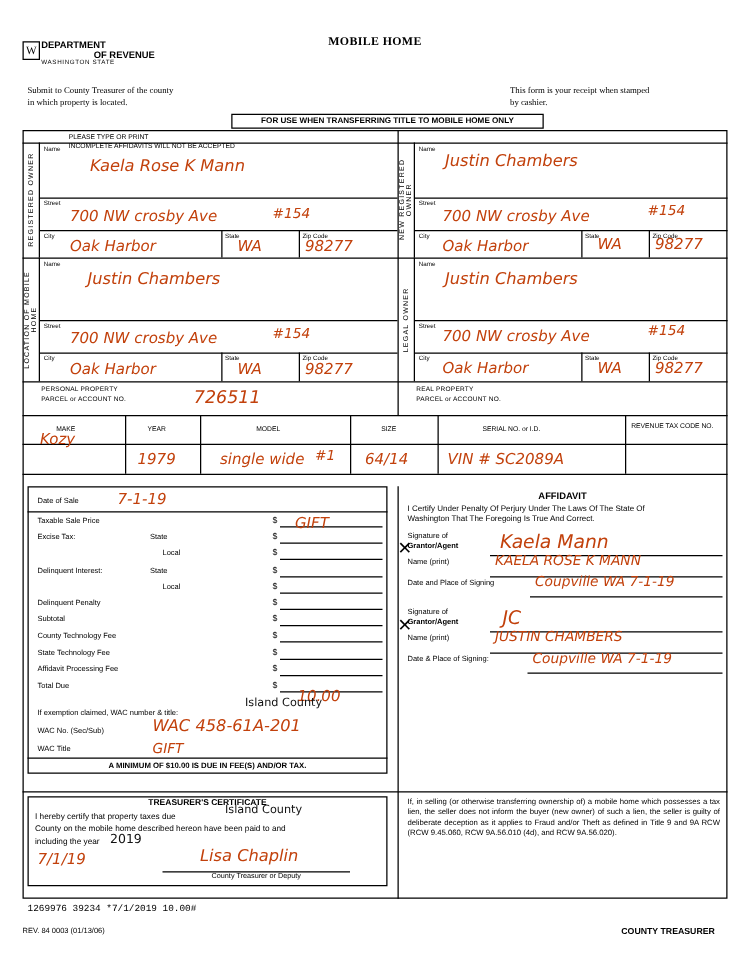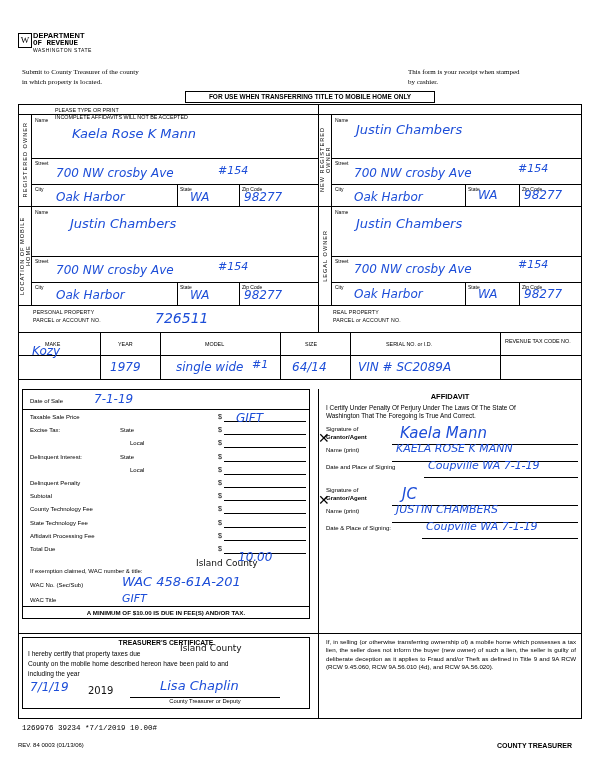--- a/index.html
+++ b/index.html
@@ -1,27 +1,27 @@
 <!DOCTYPE html>
 <html><head>
 <meta charset="utf-8">
 <style>
   html,body{margin:0;padding:0;background:#fff;}
   body{width:600px;height:779px;font-family:"Liberation Serif",serif;color:#000;position:relative;overflow:hidden;}
   .page{position:relative;width:600px;height:779px;}
   .bx{position:absolute;border:1px solid #000;box-sizing:border-box;}
   .lbl{font-size:5.2px;letter-spacing:.2px;font-family:"Liberation Sans",sans-serif;}
   .lbl7{font-size:6px;font-family:"Liberation Sans",sans-serif;}
-  .hand{font-family:"DejaVu Sans",sans-serif;font-style:italic;font-size:11px;color:#1d4ed8;}
+  .hand{font-family:"DejaVu Sans",sans-serif;font-style:italic;font-size:11px;color:#c2410c;}
   .hand-sm{font-family:"DejaVu Sans",sans-serif;font-size:9px;color:#111;}
   .sideway{writing-mode:vertical-rl;transform:rotate(180deg);font-size:5.6px;letter-spacing:1px;text-align:center;font-family:"Liberation Sans",sans-serif;}
   .b{font-weight:bold;}
   .logo-box{position:absolute;left:18px;top:33px;width:12px;height:13px;border:1px solid #000;font-size:9px;text-align:center;line-height:13px;}
   .logo-t1{position:absolute;left:33px;top:31px;font-size:7.5px;font-weight:bold;font-family:"Liberation Sans",sans-serif;}
-  .logo-t2{position:absolute;left:33px;top:39px;font-size:7.5px;font-weight:bold;font-family:Liberation Mono, monospace;}
+  .logo-t2{position:absolute;left:33px;top:39px;font-size:7.5px;font-weight:bold;font-family:Liberation Sans, sans-serif;padding-left:42px;}
   .logo-t3{position:absolute;left:33px;top:47px;font-size:5px;letter-spacing:.5px;font-family:"Liberation Sans",sans-serif;}
   .title1{position:absolute;left:0;top:29px;width:600px;text-align:center;font-size:9.5px;font-weight:bold;font-family:"Liberation Serif",serif;letter-spacing:.3px;}
   .title2{position:absolute;left:0;top:41px;width:600px;text-align:center;font-size:9.5px;font-weight:bold;letter-spacing:.3px;}
   .rcw{position:absolute;left:0;top:55px;width:600px;text-align:center;font-size:7px;}
   .rcw2{position:absolute;left:0;top:64px;width:600px;text-align:center;font-size:7px;}
   .submit1{position:absolute;left:22px;top:68px;font-size:7px;}
   .submit2{position:absolute;left:22px;top:78px;font-size:7px;}
   .receipt1{position:absolute;left:408px;top:68px;font-size:7px;}
   .receipt2{position:absolute;left:408px;top:78px;font-size:7px;}
   .forusebox{left:185px;top:91px;width:250px;height:12px;}
@@ -55,20 +55,21 @@
 </head>
 <body>
 
 <div class="page">
 
   <div class="logo-box">W</div>
   <div class="logo-t1">DEPARTMENT</div>
   <div class="logo-t2">OF REVENUE</div>
   <div class="logo-t3">WASHINGTON STATE</div>
 
+  <div class="title1">MOBILE HOME</div>
 
   <div class="submit1">Submit to County Treasurer of the county</div>
   <div class="submit2">in which property is located.</div>
   <div class="receipt1">This form is your receipt when stamped</div>
   <div class="receipt2">by cashier.</div>
 
   <div class="bx forusebox"></div>
   <div class="forusetxt">FOR USE WHEN TRANSFERRING TITLE TO MOBILE HOME ONLY</div>
 
   <div class="pleasetype">PLEASE TYPE OR PRINT</div>
@@ -287,21 +288,21 @@
   <div class="dotline" style="left:422px;top:538px;width:156px;"></div>
 
   <div class="hr" style="left:18px;top:633px;width:564px;"></div>
   <div class="vr" style="left:318px;top:633px;height:86px;"></div>
   <div class="bx" style="left:22px;top:637px;width:288px;height:72px;"></div>
   <div style="position:absolute;left:22px;top:639px;width:288px;text-align:center;font-size:6.8px;font-weight:bold;font-family:'Liberation Sans',sans-serif;">TREASURER'S CERTIFICATE</div>
   <div style="position:absolute;left:28px;top:650px;font-size:6.6px;font-family:'Liberation Sans',sans-serif;">I hereby certify that property taxes due</div>
   <div class="hand-sm" style="position:absolute;left:180px;top:643px;">Island County</div>
   <div style="position:absolute;left:28px;top:660px;font-size:6.6px;font-family:'Liberation Sans',sans-serif;">County on the mobile home described hereon have been paid to and</div>
   <div style="position:absolute;left:28px;top:670px;font-size:6.6px;font-family:'Liberation Sans',sans-serif;">including the year</div>
-  <div class="hand-sm" style="position:absolute;left:88px;top:666px;font-size:10px;margin-top:19px;">2019</div>
+  <div class="hand-sm" style="position:absolute;left:88px;top:666px;font-size:10px;">2019</div>
   <div class="hand" style="position:absolute;left:30px;top:680px;font-size:12px;">7/1/19</div>
   <div class="hand" style="position:absolute;left:160px;top:678px;font-size:13px;">Lisa Chaplin</div>
   <div class="dotline" style="left:130px;top:697px;width:150px;"></div>
   <div style="position:absolute;left:130px;top:698px;width:150px;text-align:center;font-size:5.8px;font-family:'Liberation Sans',sans-serif;">County Treasurer or Deputy</div>
 
   <div style="position:absolute;left:326px;top:638px;width:250px;font-size:6.2px;line-height:8.4px;font-family:'Liberation Sans',sans-serif;text-align:justify;">If, in selling (or otherwise transferring ownership of) a mobile home which possesses a tax lien, the seller does not inform the buyer (new owner) of such a lien, the seller is guilty of deliberate deception as it applies to Fraud and/or Theft as defined in Title 9 and 9A RCW (RCW 9.45.060, RCW 9A.56.010 (4d), and RCW 9A.56.020).</div>
 
   <div class="barline">1269976 39234 *7/1/2019 10.00#</div>
   <div class="footl">REV. 84 0003 (01/13/06)</div>
   <div class="footr">COUNTY TREASURER</div>

